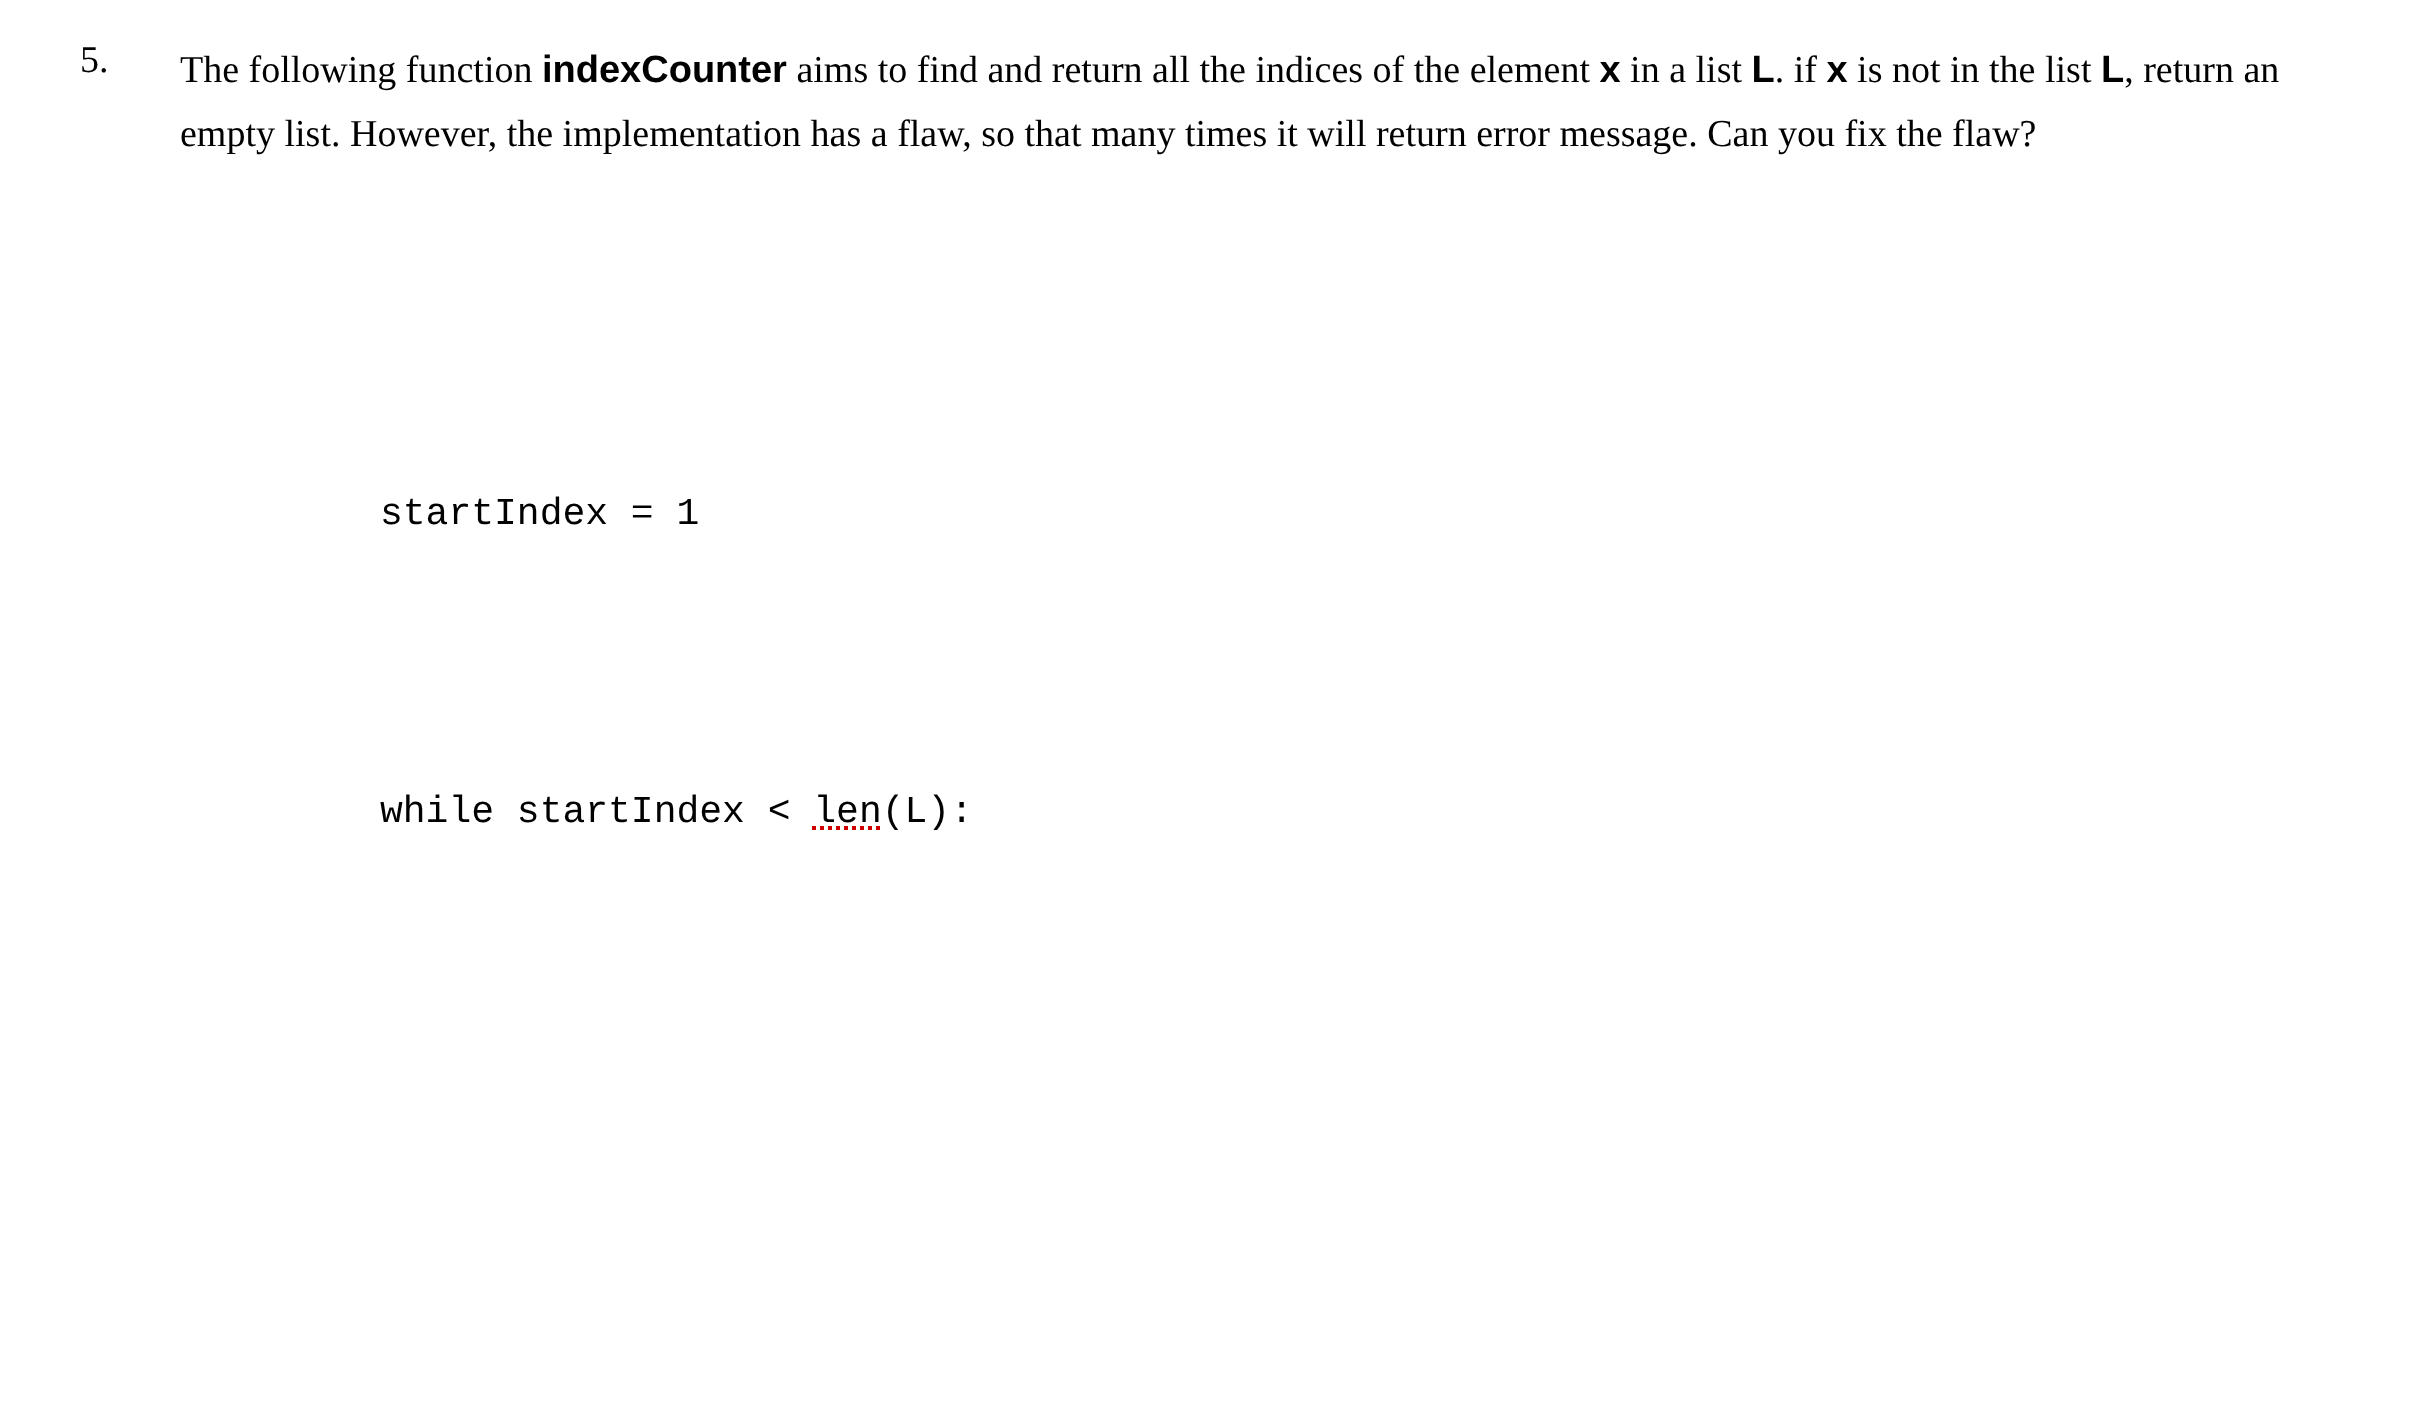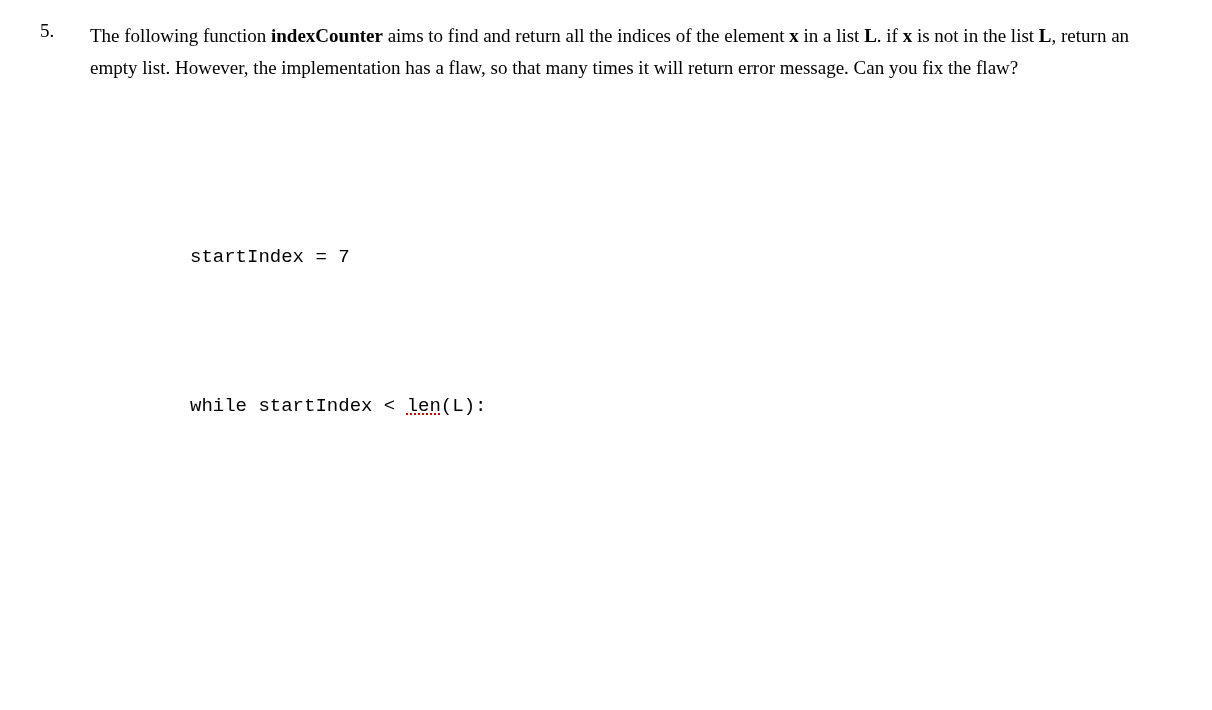--- a/index.html
+++ b/index.html
@@ -23,21 +23,21 @@
       min-width: 30px;
     }
     .question-content {
       flex: 1;
     }
     .question-text {
       line-height: 1.7;
       margin-bottom: 50px;
     }
     .mono {
-      font-family: Liberation Serif, serif;
+      font-family: Liberation Sans, sans-serif;
       font-weight: bold;
     }
     .code-block {
       font-family: 'Courier New', Courier, monospace;
       font-size: 19px;
       line-height: 2.6;
       margin-left: 20px;
       white-space: pre;
     }
     .indent1 {
@@ -54,20 +54,20 @@
 </head>
 <body>
 
 <div class="question-container">
   <div class="question-number">5.</div>
   <div class="question-content">
     <div class="question-text">
       <span>The following function </span><span class="mono">indexCounter</span><span> aims to find and return all the indices of the element </span><span class="mono">x</span><span> in a list </span><span class="mono">L</span><span>. if </span><span class="mono">x</span><span> is not in the list </span><span class="mono">L</span><span>, return an empty list. However, the implementation has a flaw, so that many times it will return error message. Can you fix the flaw?</span>
     </div>
     <div class="code-block">
-      <div class="indent1">startIndex = 7</div>
+      <div class="indent1">startIndex = 1</div>
       <div class="indent1"><span>while startIndex &lt; </span><span class="squiggle">len</span><span>(L):</span></div>
       
       
       
     </div>
   </div>
 </div>
 
 </body></html>

